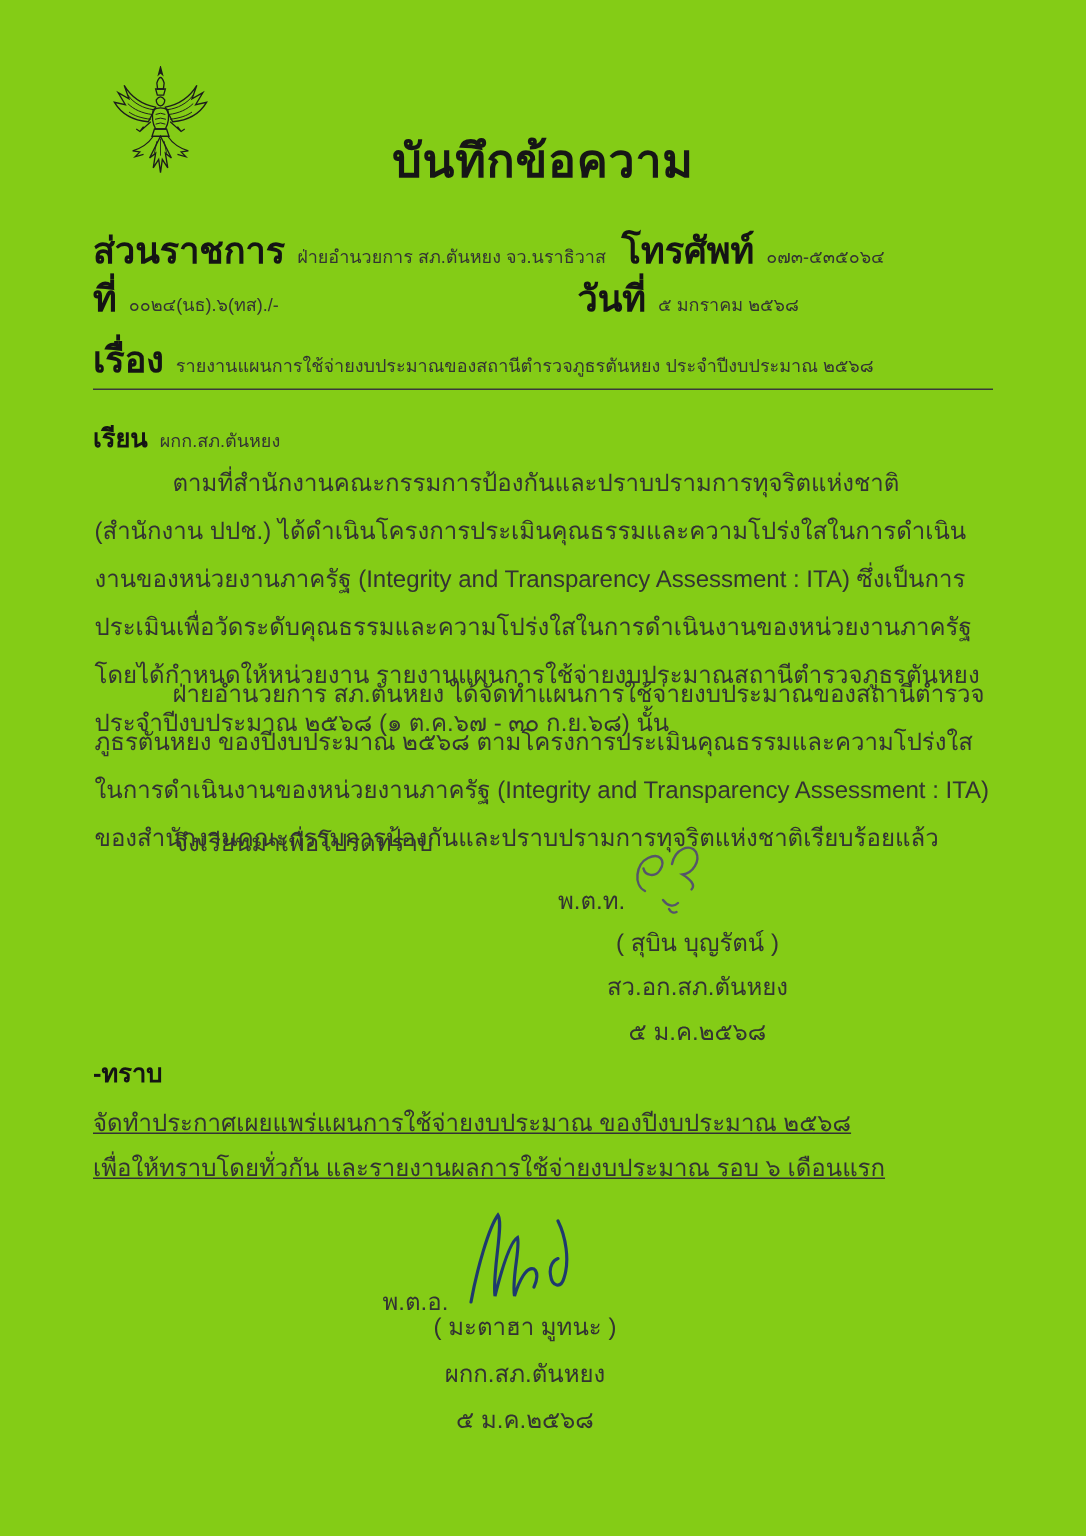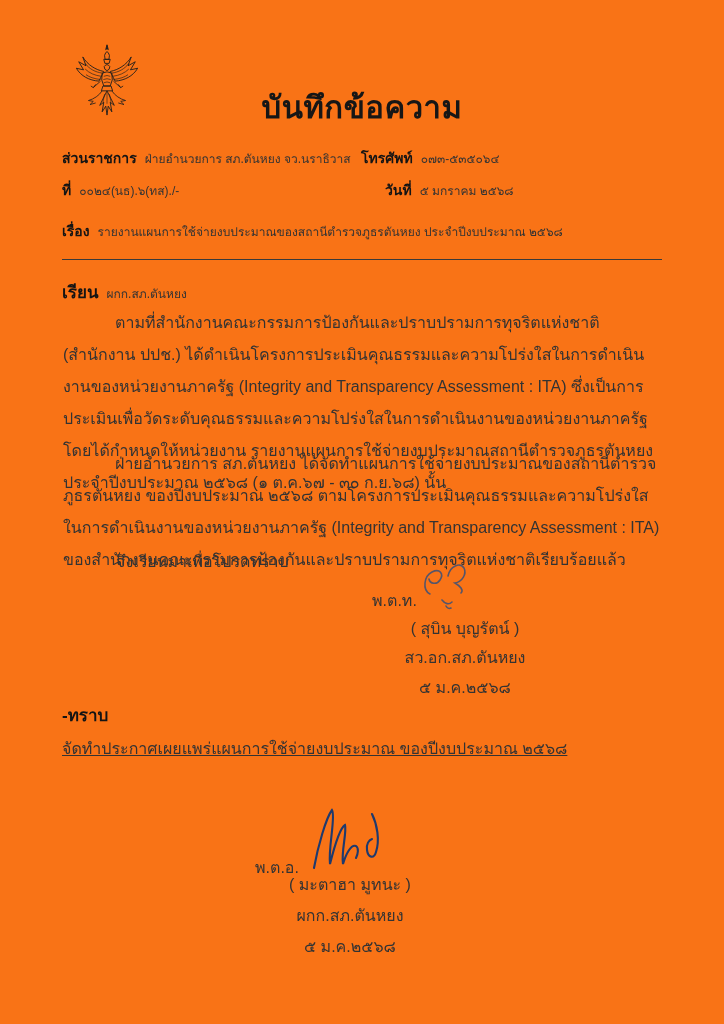--- a/index.html
+++ b/index.html
@@ -5,42 +5,42 @@
   * { margin: 0; padding: 0; box-sizing: border-box; }
   html, body { width: 724px; background: #ffffff; }
   body {
     font-family: "Liberation Sans", "DejaVu Sans", sans-serif;
     color: #2b2b2b;
   }
   .page {
     position: relative;
     width: 724px;
     height: 1024px;
-    background: #f97316;
+    background: #84cc16;
     overflow: hidden;
   }
   .garuda {
     position: absolute;
     left: 66px; top: 44px;
     width: 82px; height: 84px;
   }
   .doc-title {
     position: absolute;
     left: 0; top: 82px;
     width: 724px;
     text-align: center;
     font-size: 31px;
     font-weight: bold;
     color: #161616;
     letter-spacing: 0.5px;
   }
   .row { position: absolute; left: 62px; width: 600px; font-size: 16px; }
   .lbl {
     font-weight: bold;
-    font-size: 14px;
+    font-size: 24px;
     color: #141414;
     margin-right: 8px;
   }
   .val { font-size: 12px; color: #333333; }
   .row1 { top: 147px; }
   .row2 { top: 179px; }
   .row3 { top: 220px; }
   .date-group { position: absolute; left: 323px; top: 0; white-space: nowrap; }
   .divider {
     position: absolute;
@@ -188,20 +188,21 @@
         <path d="M24 40 C27 44 31 45 34 42 M28 46 C29 48 31 49 33 48"></path>
       </svg>
     </span>
     <div class="sig-name">( สุบิน บุญรัตน์ )</div>
     <div class="sig-pos">สว.อก.สภ.ตันหยง</div>
     <div class="sig-date">๕ ม.ค.๒๕๖๘</div>
   </div>
 
   <div class="ack">-ทราบ</div>
   <div class="note-line note1">จัดทำประกาศเผยแพร่แผนการใช้จ่ายงบประมาณ ของปีงบประมาณ ๒๕๖๘</div>
+  <div class="note-line note2">เพื่อให้ทราบโดยทั่วกัน และรายงานผลการใช้จ่ายงบประมาณ รอบ ๖ เดือนแรก</div>
 
   <div class="sig-block sig2">
     <span class="sig-rank">พ.ต.อ.</span>
     <span class="sig-script">
       <svg viewBox="0 0 92 68" width="92" height="68" fill="none" stroke="#1e3a6e" stroke-width="2.1" stroke-linecap="round">
         <path d="M8 62 C12 40 20 12 26 4 C30 10 22 42 24 58 C28 42 34 22 39 19 C41 26 35 46 37 58 C40 48 45 38 50 40 C53 42 52 48 50 52"></path>
         <path d="M66 8 C71 18 74 34 70 46 C68 53 62 52 61 44 C60 38 63 34 66 33"></path>
       </svg>
     </span>
     <div class="sig-name">( มะตาฮา มูทนะ )</div>

